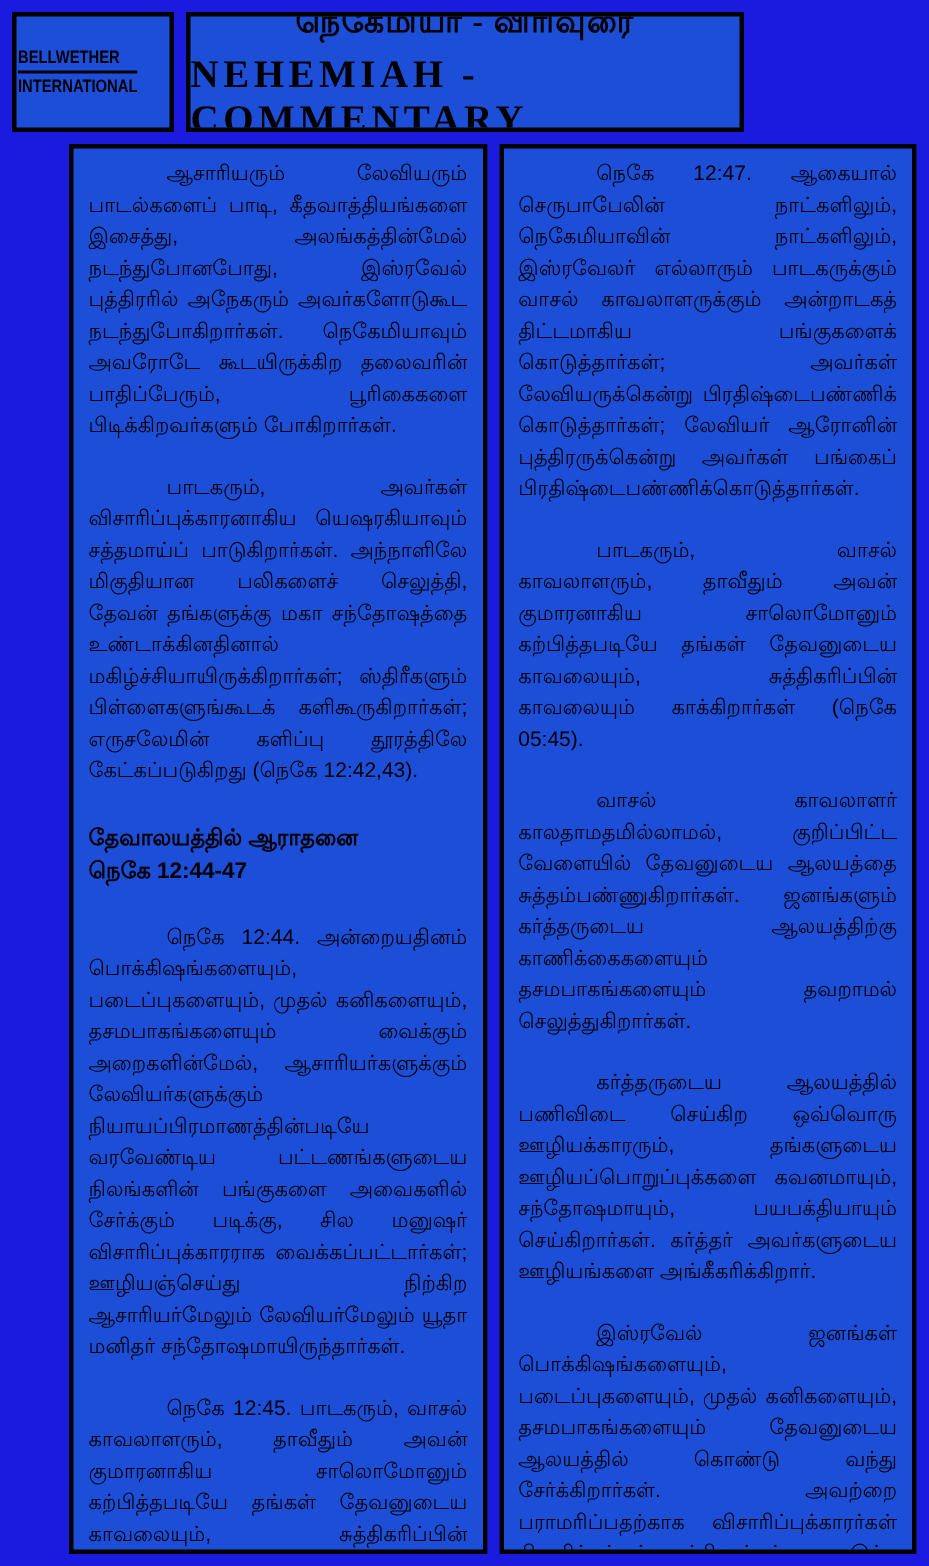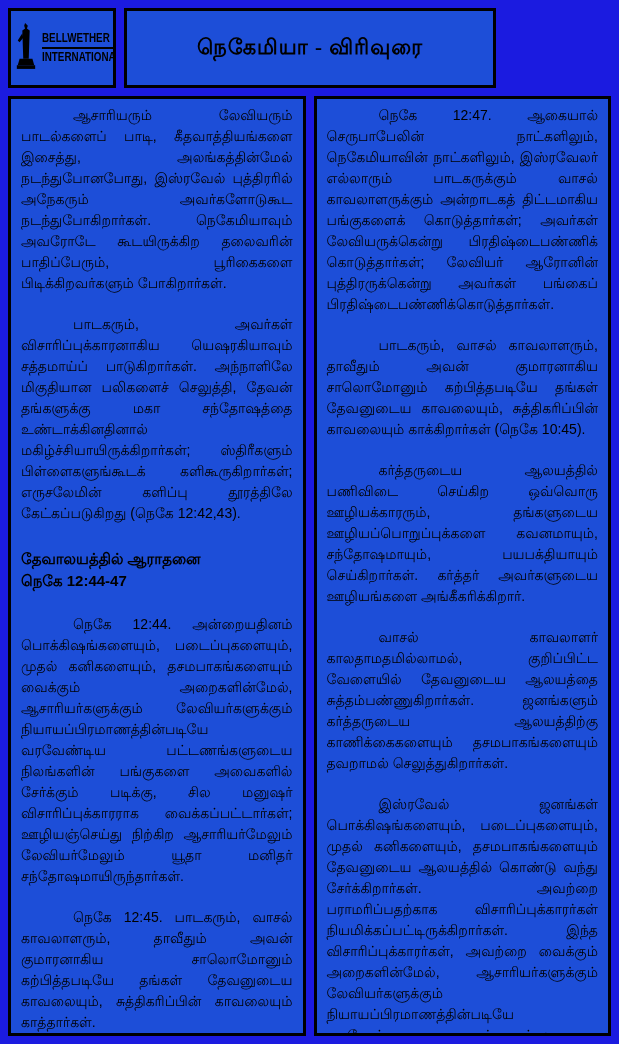--- a/index.html
+++ b/index.html
@@ -26,21 +26,21 @@
   
   .header {
     display: grid;
     grid-template-columns: 108px 1fr 107px;
     gap: 8px;
     min-height: 0;
   }
   .logo-box {
     display: flex;
     align-items: center;
-    justify-content: space-between;
+    justify-content: flex-end;
     gap: 5px;
     padding: 4px;
     overflow: hidden;
   }
   .logo-text {
     display: flex;
     flex-direction: column;
     line-height: 1.25;
     transform: scaleX(0.82);
     transform-origin: left center;
@@ -78,20 +78,21 @@
     font-weight: 600;
     letter-spacing: 3px;
     font-family: "Liberation Serif", serif;
   }
   
   .content {
     display: grid;
     grid-template-columns: 1fr 1fr;
     gap: 8px;
     min-height: 0;
+    margin-left: 38px;
   }
   .column {
     padding: 6px 10px 8px 10px;
     overflow: hidden;
     text-align: justify;
   }
   .column p {
     margin: 0 0 20px 0;
     font-size: 14px;
     line-height: 1.5;
@@ -125,20 +126,21 @@
         </svg>
       </span>
       <span class="logo-text">
         <span class="l1">BELLWETHER</span>
         <span class="l2">INTERNATIONAL</span>
       </span>
     </div>
 
     <div class="box title-box">
       <div class="title-tamil">நெகேமியா - விரிவுரை</div>
+      <div class="title-english">NEHEMIAH - COMMENTARY</div>
     </div>
 
 
   </div>
 
   <div class="content">
 
     <div class="box column">
       <p>ஆசாரியரும் லேவியரும் பாடல்களைப் பாடி, கீதவாத்தியங்களை இசைத்து, அலங்கத்தின்மேல் நடந்துபோனபோது, இஸ்ரவேல் புத்திரரில் அநேகரும் அவர்களோடுகூட நடந்துபோகிறார்கள். நெகேமியாவும் அவரோடே கூடயிருக்கிற தலைவரின் பாதிப்பேரும், பூரிகைகளை பிடிக்கிறவர்களும் போகிறார்கள்.</p>
       <p>பாடகரும், அவர்கள் விசாரிப்புக்காரனாகிய யெஷரகியாவும் சத்தமாய்ப் பாடுகிறார்கள். அந்நாளிலே மிகுதியான பலிகளைச் செலுத்தி, தேவன் தங்களுக்கு மகா சந்தோஷத்தை உண்டாக்கினதினால் மகிழ்ச்சியாயிருக்கிறார்கள்; ஸ்திரீகளும் பிள்ளைகளுங்கூடக் களிகூருகிறார்கள்; எருசலேமின் களிப்பு தூரத்திலே கேட்கப்படுகிறது (நெகே 12:42,43).</p>
@@ -146,21 +148,21 @@
         <div>தேவாலயத்தில் ஆராதனை</div>
         <div>நெகே 12:44-47</div>
       </div>
       <p class="bold">நெகே 12:44. அன்றையதினம் பொக்கிஷங்களையும், படைப்புகளையும், முதல் கனிகளையும், தசமபாகங்களையும் வைக்கும் அறைகளின்மேல், ஆசாரியர்களுக்கும் லேவியர்களுக்கும் நியாயப்பிரமாணத்தின்படியே வரவேண்டிய பட்டணங்களுடைய நிலங்களின் பங்குகளை அவைகளில் சேர்க்கும் படிக்கு, சில மனுஷர் விசாரிப்புக்காரராக வைக்கப்பட்டார்கள்; ஊழியஞ்செய்து நிற்கிற ஆசாரியர்மேலும் லேவியர்மேலும் யூதா மனிதர் சந்தோஷமாயிருந்தார்கள்.</p>
       <p class="bold">நெகே 12:45. பாடகரும், வாசல் காவலாளரும், தாவீதும் அவன் குமாரனாகிய சாலொமோனும் கற்பித்தபடியே தங்கள் தேவனுடைய காவலையும், சுத்திகரிப்பின் காவலையும் காத்தார்கள்.</p>
 
     </div>
 
     <div class="box column">
       <p class="bold">நெகே 12:47. ஆகையால் செருபாபேலின் நாட்களிலும், நெகேமியாவின் நாட்களிலும், இஸ்ரவேலர் எல்லாரும் பாடகருக்கும் வாசல் காவலாளருக்கும் அன்றாடகத் திட்டமாகிய பங்குகளைக் கொடுத்தார்கள்; அவர்கள் லேவியருக்கென்று பிரதிஷ்டைபண்ணிக் கொடுத்தார்கள்; லேவியர் ஆரோனின் புத்திரருக்கென்று அவர்கள் பங்கைப் பிரதிஷ்டைபண்ணிக்கொடுத்தார்கள்.</p>
-      <p>பாடகரும், வாசல் காவலாளரும், தாவீதும் அவன் குமாரனாகிய சாலொமோனும் கற்பித்தபடியே தங்கள் தேவனுடைய காவலையும், சுத்திகரிப்பின் காவலையும் காக்கிறார்கள் (நெகே 10:45).</p>
+      <p>பாடகரும், வாசல் காவலாளரும், தாவீதும் அவன் குமாரனாகிய சாலொமோனும் கற்பித்தபடியே தங்கள் தேவனுடைய காவலையும், சுத்திகரிப்பின் காவலையும் காக்கிறார்கள் (நெகே 05:45).</p>
+      <p>வாசல் காவலாளர் காலதாமதமில்லாமல், குறிப்பிட்ட வேளையில் தேவனுடைய ஆலயத்தை சுத்தம்பண்ணுகிறார்கள். ஜனங்களும் கர்த்தருடைய ஆலயத்திற்கு காணிக்கைகளையும் தசமபாகங்களையும் தவறாமல் செலுத்துகிறார்கள்.</p>
       <p>கர்த்தருடைய ஆலயத்தில் பணிவிடை செய்கிற ஒவ்வொரு ஊழியக்காரரும், தங்களுடைய ஊழியப்பொறுப்புக்களை கவனமாயும், சந்தோஷமாயும், பயபக்தியாயும் செய்கிறார்கள். கர்த்தர் அவர்களுடைய ஊழியங்களை அங்கீகரிக்கிறார்.</p>
-      <p>வாசல் காவலாளர் காலதாமதமில்லாமல், குறிப்பிட்ட வேளையில் தேவனுடைய ஆலயத்தை சுத்தம்பண்ணுகிறார்கள். ஜனங்களும் கர்த்தருடைய ஆலயத்திற்கு காணிக்கைகளையும் தசமபாகங்களையும் தவறாமல் செலுத்துகிறார்கள்.</p>
       <p>இஸ்ரவேல் ஜனங்கள் பொக்கிஷங்களையும், படைப்புகளையும், முதல் கனிகளையும், தசமபாகங்களையும் தேவனுடைய ஆலயத்தில் கொண்டு வந்து சேர்க்கிறார்கள். அவற்றை பராமரிப்பதற்காக விசாரிப்புக்காரர்கள் நியமிக்கப்பட்டிருக்கிறார்கள். இந்த விசாரிப்புக்காரர்கள், அவற்றை வைக்கும் அறைகளின்மேல், ஆசாரியர்களுக்கும் லேவியர்களுக்கும் நியாயப்பிரமாணத்தின்படியே வரவேண்டிய பட்டணங்களுடைய நிலங்களின் பங்குகளை அவைகளில் சேர்க்கிறார்கள்.</p>
     </div>
 
   </div>
 
 </div>
 
 </body></html>

